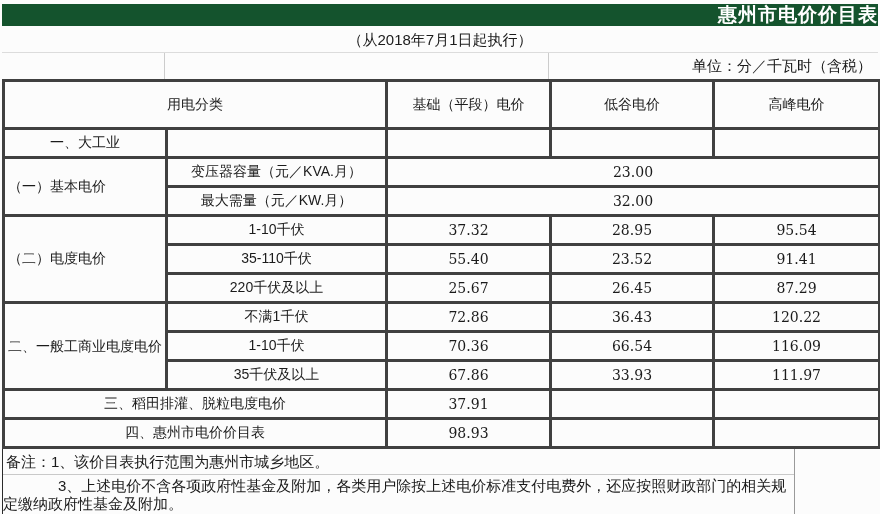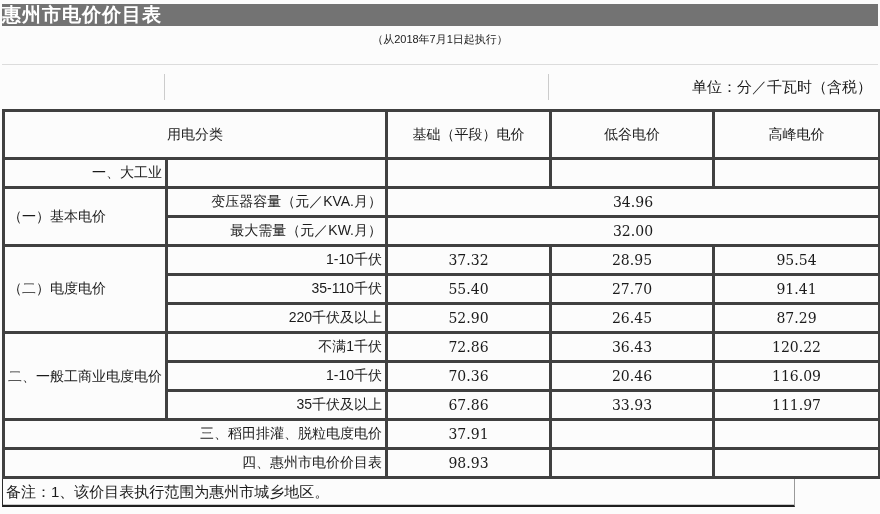--- a/index.html
+++ b/index.html
@@ -8,38 +8,38 @@
     position: relative;
     width: 880px; height: 514px;
     background: #fcfcfc;
     overflow: hidden;
     font-family: "Liberation Sans", "DejaVu Sans", sans-serif;
     color: #1b1b1b;
   }
   .title-bar {
     margin: 4px 2px 0 2px;
     height: 22px;
-    background: #737373;
+    background: #14532d;
     color: #ffffff;
     font-size: 19px;
     font-weight: bold;
-    text-align: left;
+    text-align: right;
     line-height: 22px;
     letter-spacing: 1px;
   }
   .subtitle-row {
     margin: 0 2px;
-    height: 39px;
+    height: 27px;
     line-height: 27px;
     text-align: center;
-    font-size: 11px;
+    font-size: 15px;
     border-bottom: 1px solid #dcdcdc;
   }
   .unit-row {
-    margin: 9px 2px;
+    margin: 0 2px;
     height: 26px;
     display: flex;
   }
   .unit-cell-a { width: 163px; border-right: 1px solid #cccccc; }
   .unit-cell-b { width: 384px; border-right: 1px solid #cccccc; }
   .unit-cell-c {
     flex: 1;
     font-size: 15px;
     line-height: 26px;
     text-align: right;
@@ -60,21 +60,21 @@
     height: 26px;
     padding: 4px 3px;
     overflow: hidden;
     white-space: nowrap;
   }
   table.price th {
     height: 48px;
     text-align: center;
     border-bottom: 2px solid #1f1f1f;
   }
-  .cell-left  { text-align: right; }
+  .cell-left  { text-align: center; }
   .cell-center{ text-align: left; }
   .num {
     font-family: "DejaVu Serif", "Liberation Serif", serif;
     text-align: center;
   }
   .wrap-label {
     white-space: normal !important;
     word-break: break-all;
     line-height: 18px;
     padding: 0 2px;
@@ -138,58 +138,58 @@
       <td class="cell-left">一、大工业</td>
       <td></td>
       <td></td>
       <td></td>
       <td></td>
     </tr>
 
     <tr>
       <td rowspan="2" class="cell-center">（一）基本电价</td>
       <td class="cell-left">变压器容量（元／KVA.月）</td>
-      <td colspan="3" class="num">34.96</td>
+      <td colspan="3" class="num">23.00</td>
     </tr>
     <tr>
       <td class="cell-left">最大需量（元／KW.月）</td>
       <td colspan="3" class="num">32.00</td>
     </tr>
 
     <tr>
       <td rowspan="3" class="cell-center">（二）电度电价</td>
       <td class="cell-left">1-10千伏</td>
       <td class="num">37.32</td>
       <td class="num">28.95</td>
       <td class="num">95.54</td>
     </tr>
     <tr>
       <td class="cell-left">35-110千伏</td>
       <td class="num">55.40</td>
-      <td class="num">27.70</td>
+      <td class="num">23.52</td>
       <td class="num">91.41</td>
     </tr>
     <tr>
       <td class="cell-left">220千伏及以上</td>
-      <td class="num">52.90</td>
+      <td class="num">25.67</td>
       <td class="num">26.45</td>
       <td class="num">87.29</td>
     </tr>
 
     <tr>
       <td rowspan="3" class="cell-left wrap-label">二、一般工商业电度电价</td>
       <td class="cell-left">不满1千伏</td>
       <td class="num">72.86</td>
       <td class="num">36.43</td>
       <td class="num">120.22</td>
     </tr>
     <tr>
       <td class="cell-left">1-10千伏</td>
       <td class="num">70.36</td>
-      <td class="num">20.46</td>
+      <td class="num">66.54</td>
       <td class="num">116.09</td>
     </tr>
     <tr>
       <td class="cell-left">35千伏及以上</td>
       <td class="num">67.86</td>
       <td class="num">33.93</td>
       <td class="num">111.97</td>
     </tr>
 
     <tr>
@@ -202,15 +202,16 @@
       <td colspan="2" class="cell-left">四、惠州市电价价目表</td>
       <td class="num">98.93</td>
       <td></td>
       <td></td>
     </tr>
   </tbody>
     </table>
 
   <div class="notes">
     <div class="note-row">备注：1、该价目表执行范围为惠州市城乡地区。</div>
+    <div class="note-row last">3、上述电价不含各项政府性基金及附加，各类用户除按上述电价标准支付电费外，还应按照财政部门的相关规定缴纳政府性基金及附加。</div>
   </div>
 
 </div>
 
 </body></html>

